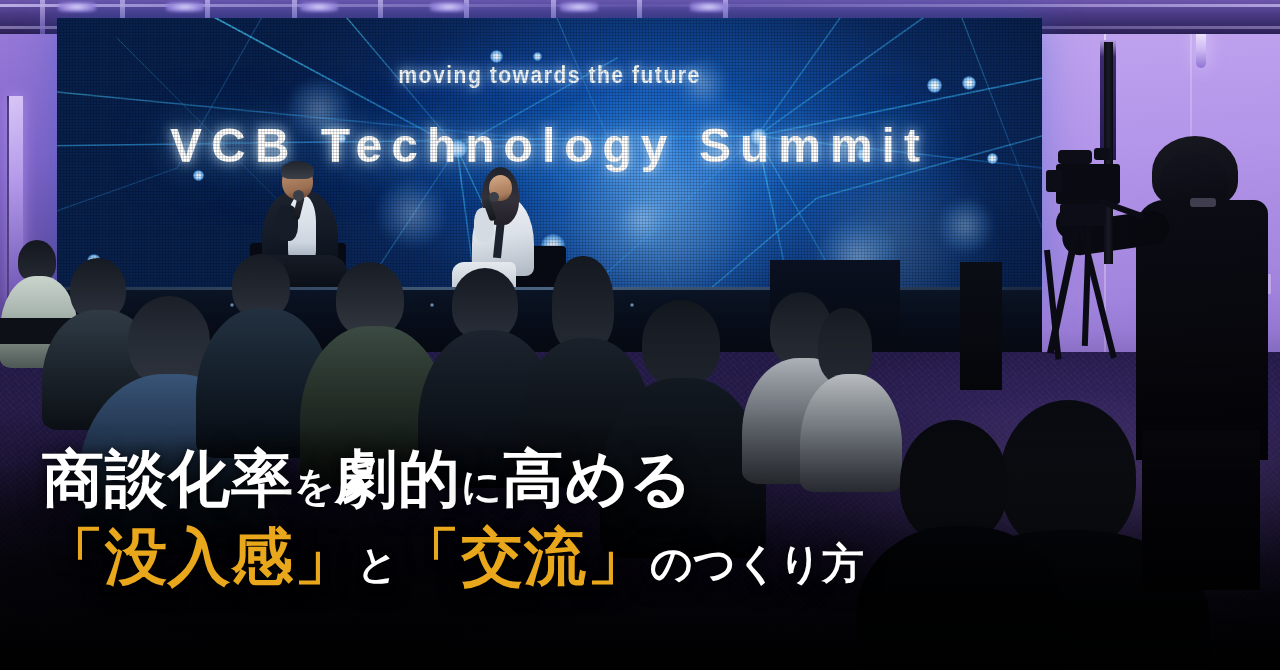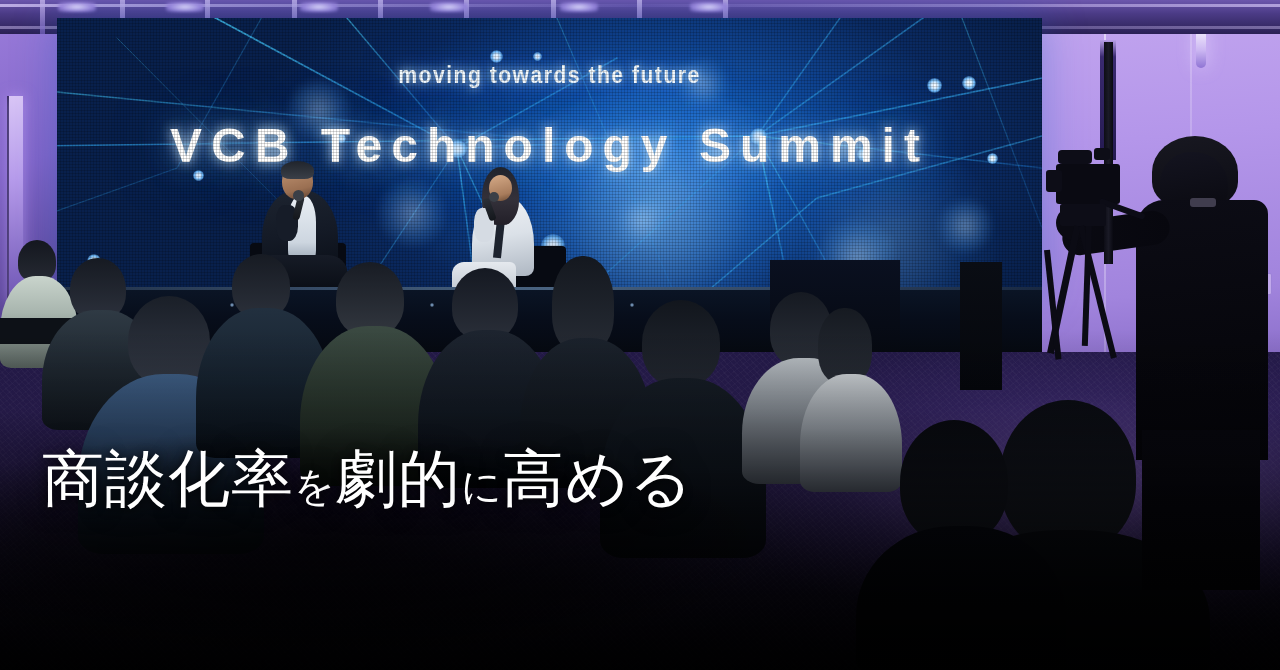--- a/index.html
+++ b/index.html
@@ -186,21 +186,21 @@
   .cam-part{position:absolute;background:#0d0d17;border-radius:2px;}
 
   
   .headline{
     position:absolute;left:42px;top:448px;width:840px;
     z-index:60;
   }
   .hl-line{
     white-space:nowrap;
     font-family:"DejaVu Sans","Liberation Sans",sans-serif;
-    font-weight:400;
+    font-weight:700;
     line-height:1.0;
   }
   .hl-line1{font-size:62px;margin-bottom:16px;}
   .hl-line2{font-size:62px;}
   .hl-kanji{
     color:#ffffff;
     letter-spacing:1px;
     text-shadow:0 2px 9px rgba(0,0,0,.75),0 0 26px rgba(0,0,0,.55);
   }
   .hl-gold{
@@ -468,15 +468,16 @@
     <div class="tripod-leg" style="left:1044px;top:250px;width:6px;height:110px;transform:rotate(-6deg);"></div>
   </div>
 
   <div style="position:absolute;left:960px;top:262px;width:42px;height:128px;background:linear-gradient(180deg,#0a0d14,#05070c);"></div>
 
   <div class="floor-vignette"></div>
   <div class="hl-shade"></div>
 
   <div class="headline">
     <div class="hl-line hl-line1"><span class="hl-kanji">商談化率</span><span class="hl-small">を</span><span class="hl-kanji">劇的</span><span class="hl-small">に</span><span class="hl-kanji">高める</span></div>
+    <div class="hl-line hl-line2"><span class="hl-gold">「没入感」</span><span class="hl-small">と</span><span class="hl-gold">「交流」</span><span class="hl-small-tail">のつくり方</span></div>
   </div>
 
 </div>
 
 </body></html>

